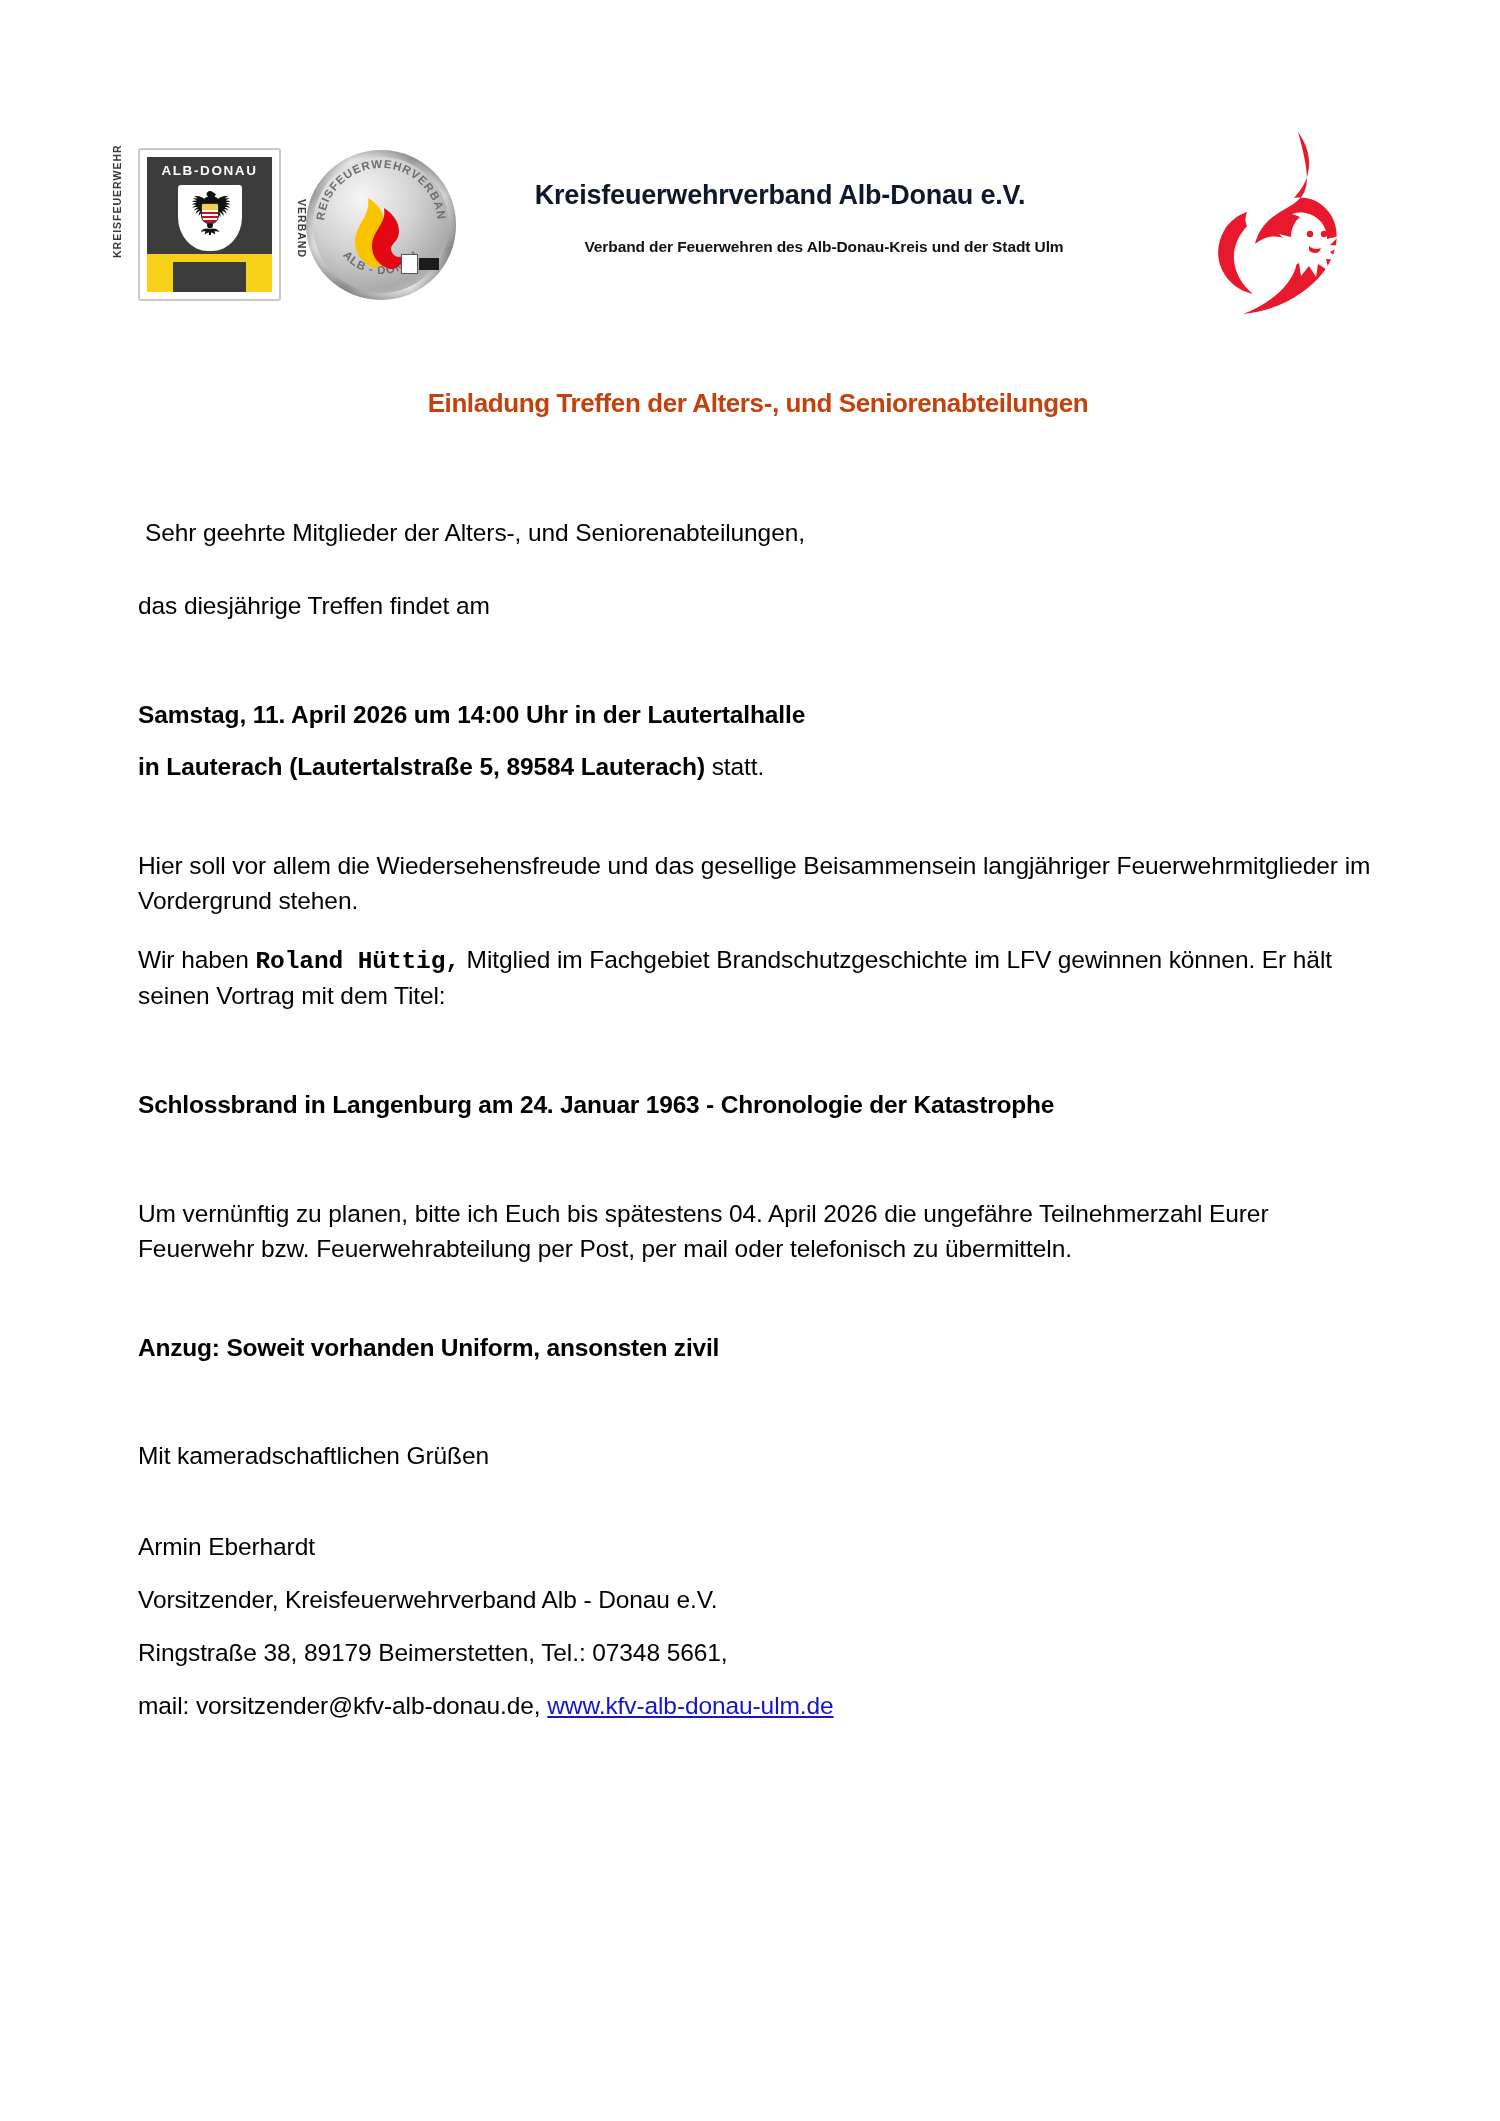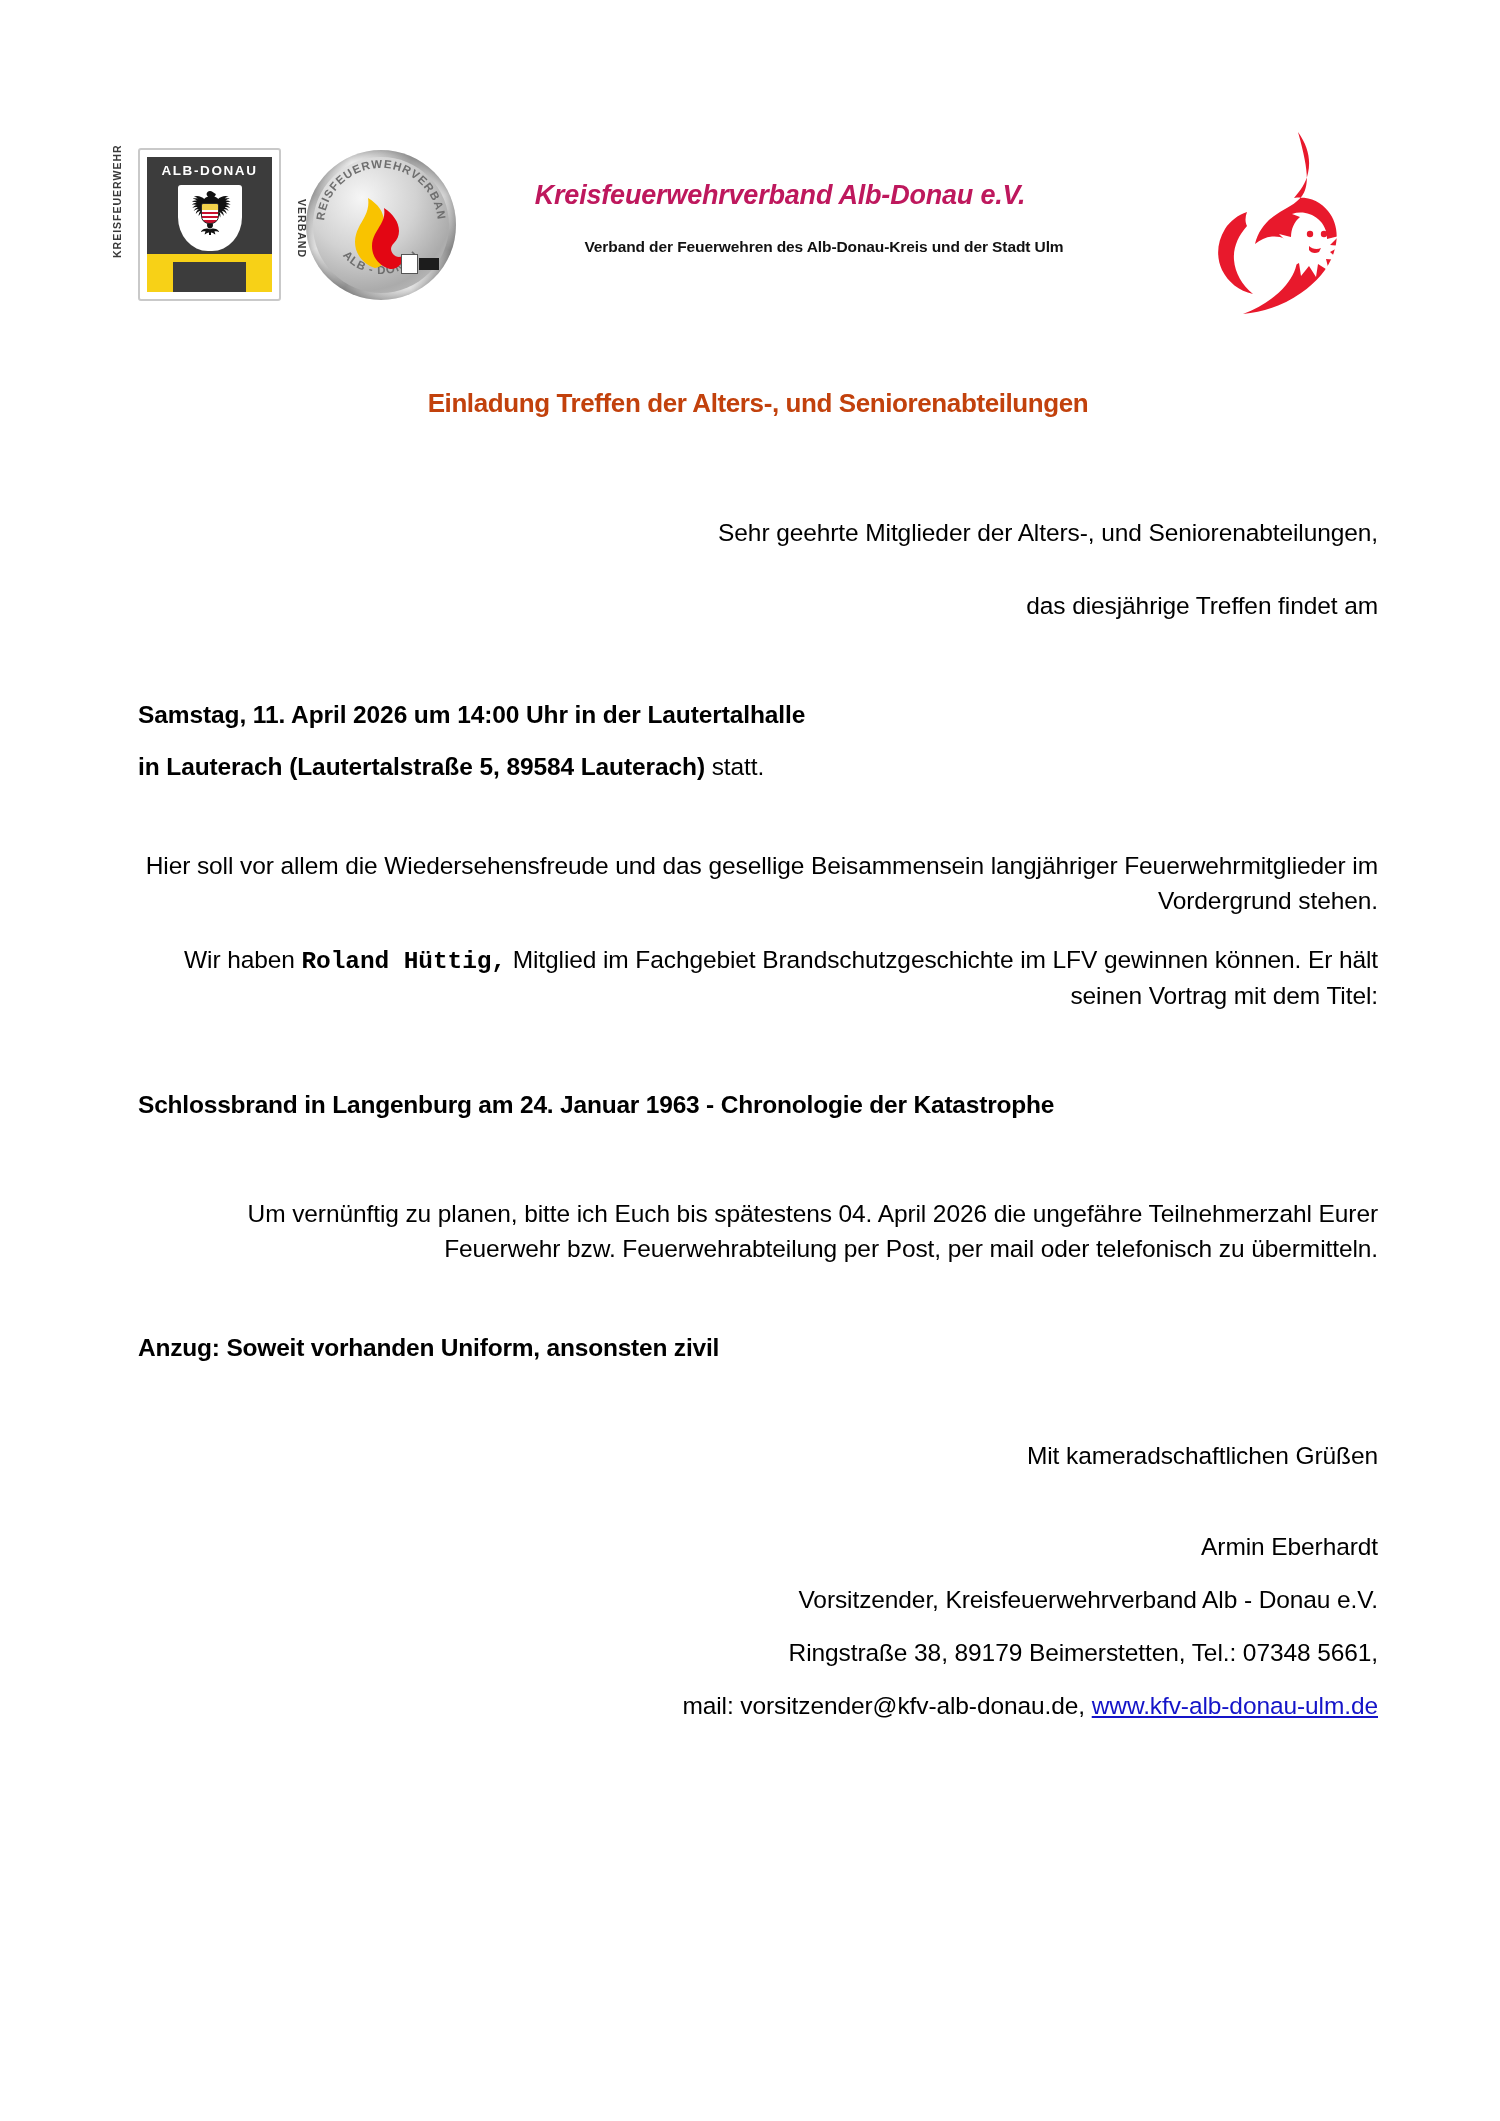--- a/index.html
+++ b/index.html
@@ -223,23 +223,22 @@
   .org-title {
     position: absolute;
     left: 0;
     top: 180px;
     width: 1500px;
     text-align: center;
     padding-left: 60px;
     box-sizing: border-box;
     font-size: 27px;
     font-weight: 700;
-    color: #be185d;
+    color: #0f172a;
     letter-spacing: -0.2px;
-    font-style: italic;
   }
   .org-subtitle {
     position: absolute;
     left: 0;
     top: 238px;
     width: 1500px;
     text-align: center;
     padding-left: 62px;
     box-sizing: border-box;
     font-size: 15.5px;
@@ -277,21 +276,20 @@
     left: 138px;
     top: 516px;
     width: 1240px;
   }
   p.t {
     margin: 0;
     font-size: 24.5px;
     line-height: 1.42;
     color: #000000;
     letter-spacing: -0.1px;
-    text-align: right;
   }
   p.t.indent { text-indent: 7px; }
   .sp-18 { height: 18px; }
   .sp-24 { height: 24px; }
   .sp-38 { height: 38px; }
   .sp-56 { height: 56px; }
   .sp-64 { height: 64px; }
   .sp-74 { height: 74px; }
 
   .event-block {

